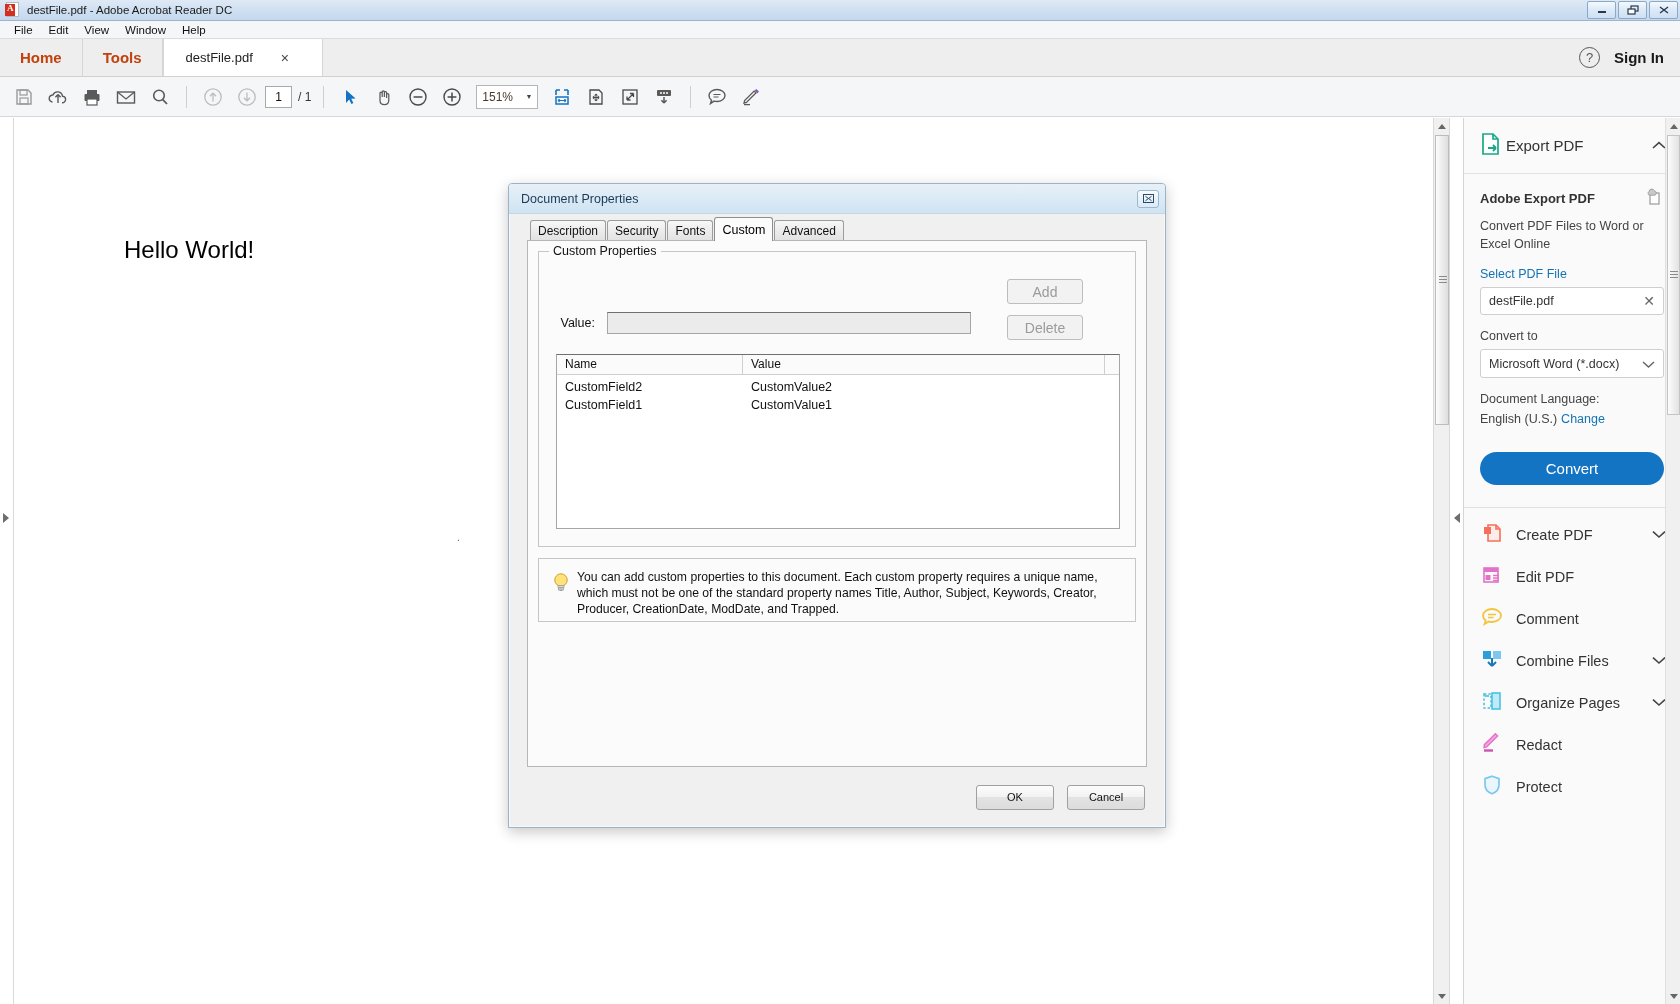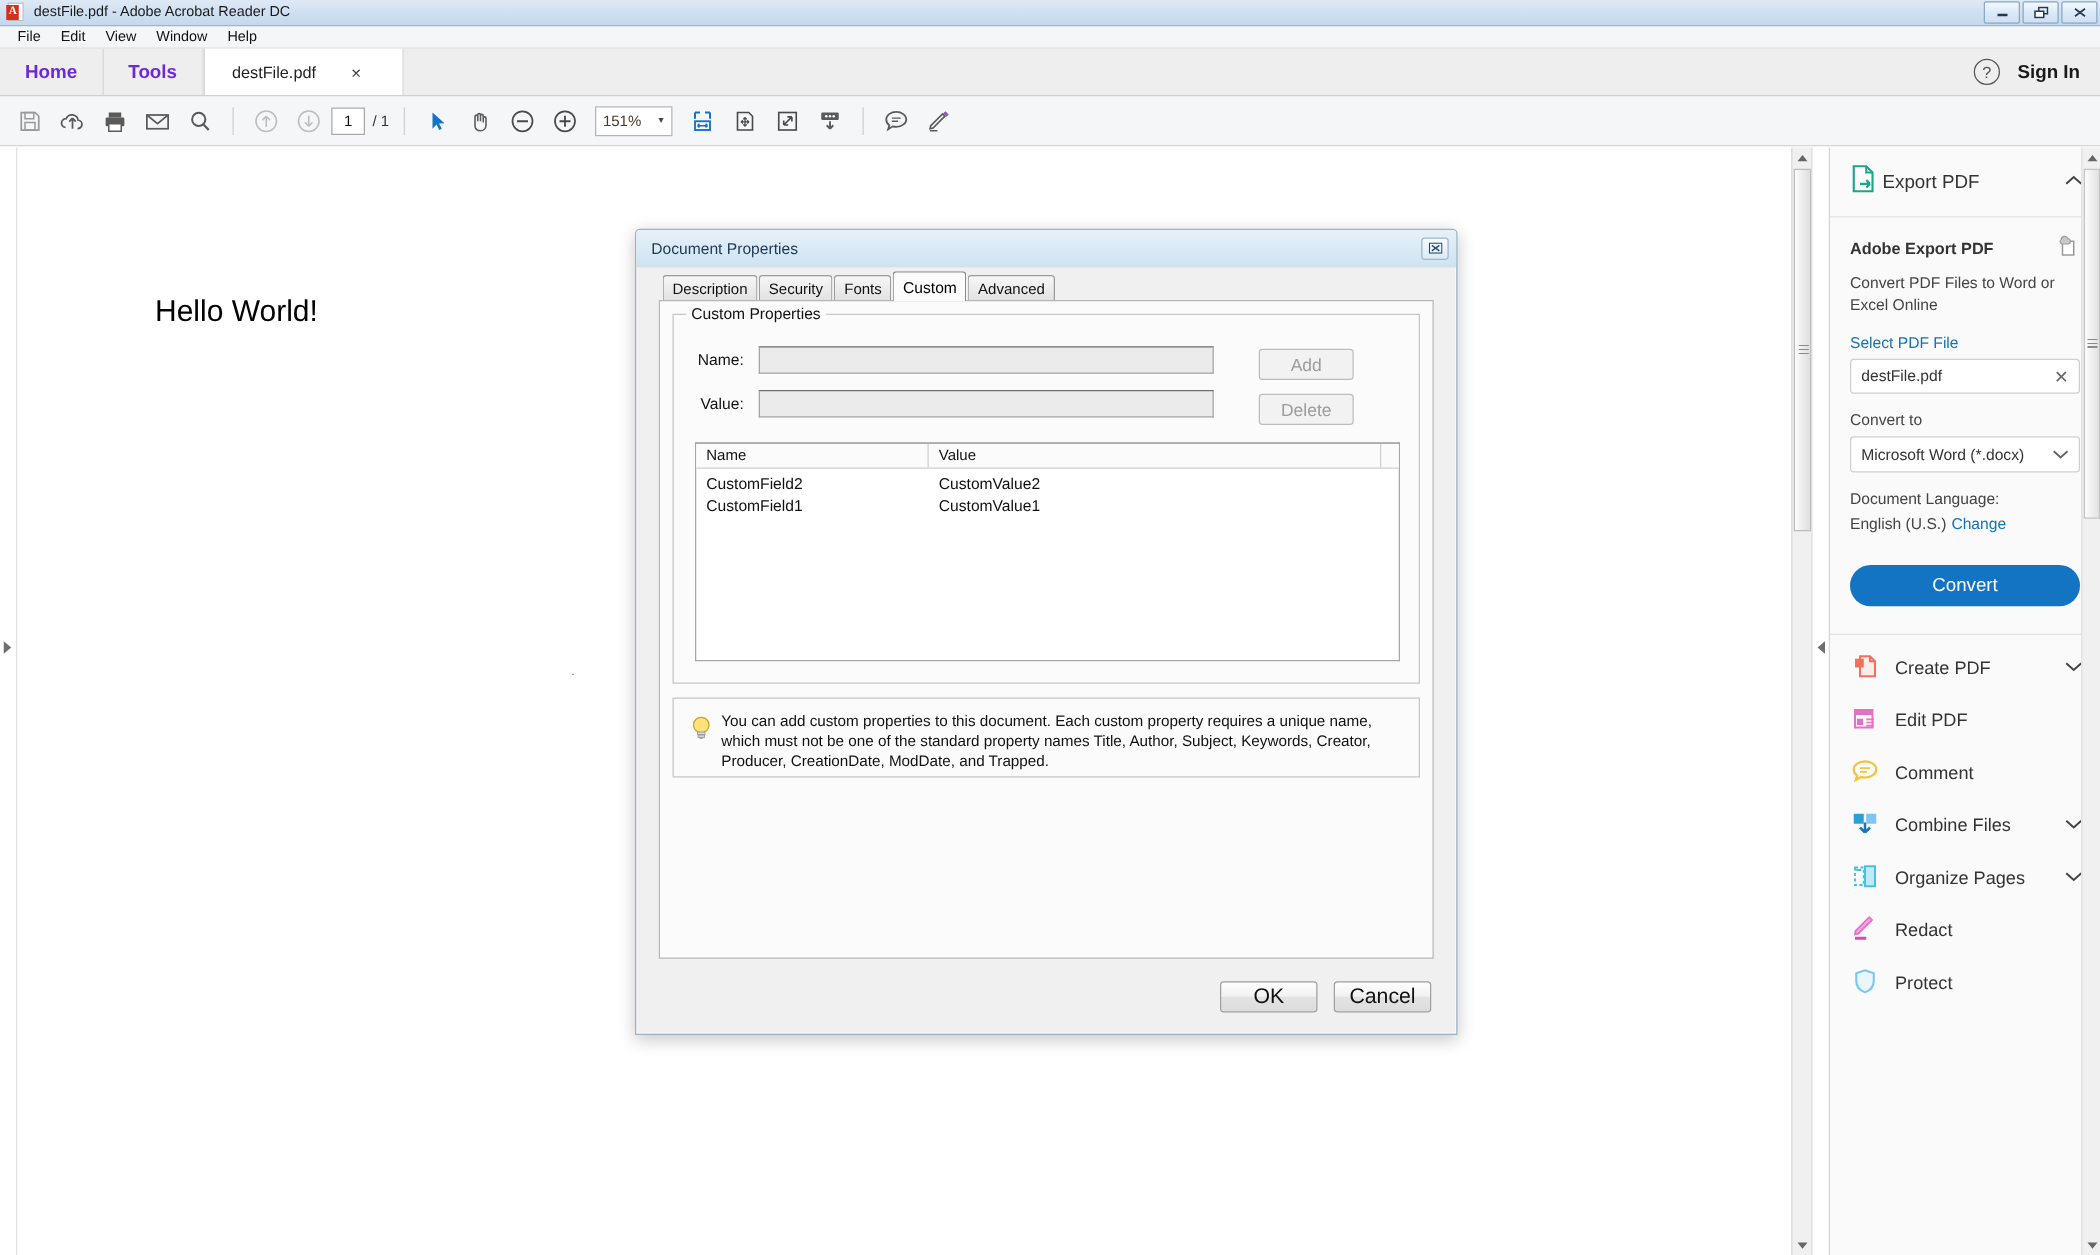--- a/index.html
+++ b/index.html
@@ -66,21 +66,21 @@
   
   .tabstrip {
     height: 38px;
     background: #eeeeee;
     border-bottom: 1px solid #d0d0d0;
     display: flex; align-items: stretch;
     position: relative;
   }
   .bigtab {
     display: flex; align-items: center; justify-content: center;
-    padding: 0 20px; font-size: 15px; color: #6d28d9; font-weight: bold;
+    padding: 0 20px; font-size: 15px; color: #c2410c; font-weight: bold;
     border-right: 1px solid #d6d6d6;
     cursor: default;
   }
   .filetab {
     display: flex; align-items: center;
     background: #ffffff;
     border-right: 1px solid #d6d6d6;
     border-left: 1px solid #d6d6d6;
     padding: 0 14px 0 22px;
     min-width: 160px;
@@ -348,21 +348,21 @@
   .tiptext { font-size: 12.2px; color: #111; line-height: 1.32; }
   .mfoot {
     position: absolute; left: 0; right: 0; bottom: 0; height: 60px;
     display: flex; align-items: center; justify-content: flex-end;
     padding-right: 20px; gap: 13px;
   }
   .mbtn {
     width: 78px; height: 25px;
     background: linear-gradient(to bottom,#fdfdfd 0%, #f2f2f2 48%, #e3e3e3 50%, #dcdcdc 100%);
     border: 1px solid #a0a0a0; border-radius: 3px;
-    font-size: 17px; color: #111;
+    font-size: 11px; color: #111;
     display: flex; align-items: center; justify-content: center;
     cursor: pointer;
   }
 </style>
 </head>
 <body>
 
 <div class="titlebar">
   <div class="tb-icon">
     <div class="sheet"></div>
@@ -726,24 +726,20 @@
     <div class="mtab">Security</div>
     <div class="mtab">Fonts</div>
     <div class="mtab active">Custom</div>
     <div class="mtab">Advanced</div>
   </div>
 
   <div class="mbody">
     <div class="group">
       <div class="group-title">Custom Properties</div>
 
-      <div class="frow" style="left:0; top:25px;">
-        <div class="flabel">Name:</div>
-        <div class="finput"></div>
-      </div>
       <div class="dbtn" style="left:468px; top:27px;">Add</div>
 
       <div class="frow" style="left:0; top:60px;">
         <div class="flabel">Value:</div>
         <div class="finput"></div>
       </div>
       <div class="dbtn" style="left:468px; top:63px;">Delete</div>
 
       <div class="tablebox">
         <div class="thead">

